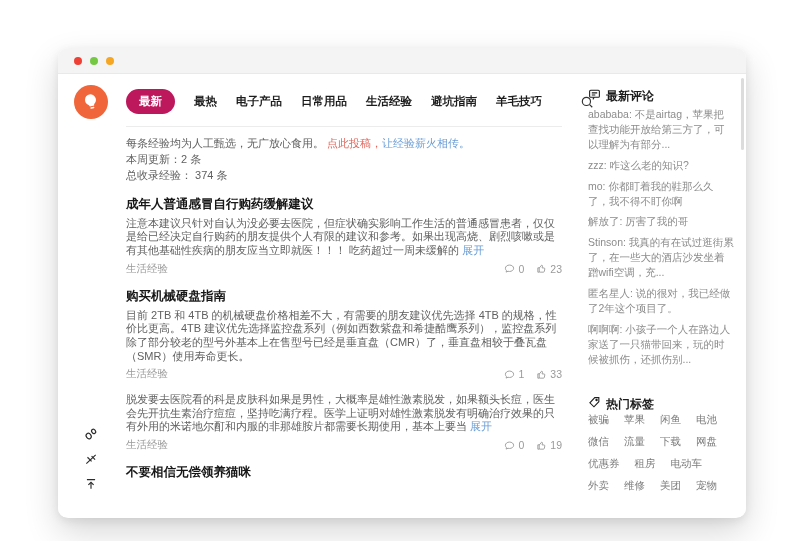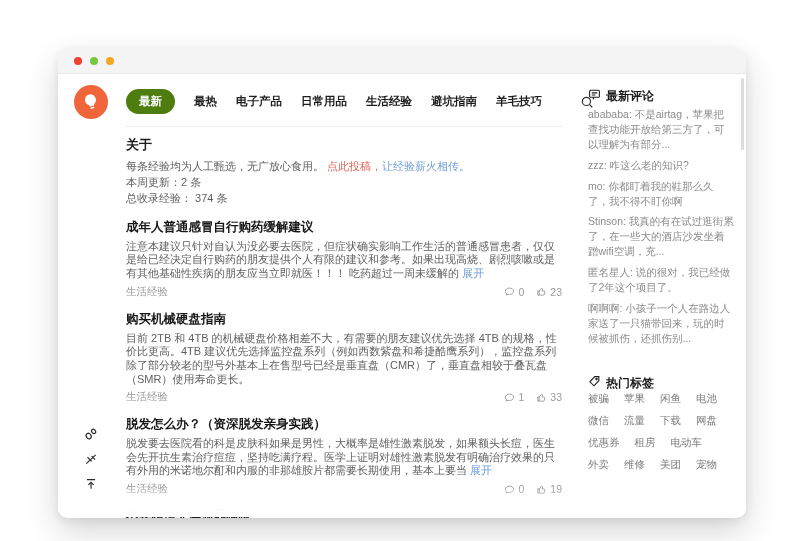--- a/index.html
+++ b/index.html
@@ -20,21 +20,21 @@
   .logo { margin-top:11px; width:34px; height:34px; border-radius:50%;
           display:flex; align-items:center; justify-content:center; }
   .rail-icons { margin-top:auto; margin-bottom:26px; display:flex; flex-direction:column;
                 align-items:center; gap:11px; color:#2d2d2d; }
   .rail-icons span { display:flex; cursor:pointer; }
 
   
   .main { width:452px; flex:0 0 452px; padding:0 14px 0 2px; position:relative; }
   .nav { display:flex; align-items:center; gap:19px; padding:15px 0 12px 0; }
   .nav .tab { font-size:11.5px; font-weight:700; color:#1d1d1d; cursor:pointer; white-space:nowrap; }
-  .nav .tab.active { background:#4d7c0f; color:#fff; border-radius:999px; padding:5px 13px; }
+  .nav .tab.active { background:#be185d; color:#fff; border-radius:999px; padding:5px 13px; }
   .nav .spacer { flex:1; }
   .nav .search { color:#333; cursor:pointer; display:flex; }
   .divider { border:none; border-top:1px solid #ececec; margin:0 0 9px 0; }
 
   .about h2 { font-size:13px; color:#1d1d1d; margin:2px 0 5px 0; }
   .about .ln { font-size:11px; color:#5f5f5f; line-height:1.45; }
   .lnk-red { color:#e2655b; cursor:pointer; }
   .lnk-blue { color:#6b9ed6; cursor:pointer;text-align:center; }
 
   .article { margin-top:12px; }
@@ -127,21 +127,20 @@
           <span class="search">
             <svg width="14" height="14" viewBox="0 0 24 24" fill="none" stroke="currentColor" stroke-width="2">
               <circle cx="11" cy="11" r="7"></circle>
                 <line x1="16.5" y1="16.5" x2="21" y2="21"></line>
             </svg>
           </span>
         </div>
         <hr class="divider">
 
         <div class="about">
-          <h2>关于</h2>
           <div class="ln"><span>每条经验均为人工甄选，无广放心食用。</span> <span class="lnk-red">点此投稿，</span><span class="lnk-blue">让经验薪火相传。</span></div>
           <div class="ln">本周更新：2 条</div>
           <div class="ln">总收录经验： 374 条</div>
         </div>
 
         <div id="articles">
   <div class="article">
     <h3>成年人普通感冒自行购药缓解建议</h3>
     <div class="body"><span class="btxt">注意本建议只针对自认为没必要去医院，但症状确实影响工作生活的普通感冒患者，仅仅是给已经决定自行购药的朋友提供个人有限的建议和参考。如果出现高烧、剧烈咳嗽或是有其他基础性疾病的朋友应当立即就医！！！ 吃药超过一周未缓解的 </span><span class="expand">展开</span></div>
     <div class="art-foot">
@@ -189,21 +188,20 @@
               <path d="M7 19.2c.5.5 1.2.8 2 .8h7.2c1 0 1.9-.7 2-1.7l1-5.4c.2-1.1-.7-2.1-1.8-2.1h-4.1l.8-4.1c.2-1-.6-1.9-1.6-1.9h-.3L7 11"></path>
             </svg>
           </span>
           <span class="lnum">33</span>
         </span>
       </span>
     </div>
   </div>
 
   <div class="article">
-    <h3>脱发怎么办？（资深脱发亲身实践）</h3>
     <div class="body"><span class="btxt">脱发要去医院看的科是皮肤科如果是男性，大概率是雄性激素脱发，如果额头长痘，医生会先开抗生素治疗痘痘，坚持吃满疗程。医学上证明对雄性激素脱发有明确治疗效果的只有外用的米诺地尔酊和内服的非那雄胺片都需要长期使用，基本上要当 </span><span class="expand">展开</span></div>
     <div class="art-foot">
       <span class="atag">生活经验</span>
       <span class="meta">
         <span class="m">
           <span style="display:flex">
             <svg width="11" height="11" viewBox="0 0 24 24" fill="none" stroke="currentColor" stroke-width="2">
               <path d="M21 11.5c0 3.9-4 7-9 7-1.1 0-2.2-.15-3.2-.45L4.5 19.8l1.1-2.9C4 15.5 3 13.6 3 11.5c0-3.9 4-7 9-7s9 3.1 9 7z"></path>
             </svg>
           </span>
@@ -243,20 +241,21 @@
           </span>
           <span>最新评论</span>
         </div>
         <div class="comments" id="comments">
   <div class="comment"><span class="c-name">abababa: </span><span class="c-text">不是airtag，苹果把查找功能开放给第三方了，可以理解为有部分...</span></div>
 
   <div class="comment"><span class="c-name">zzz: </span><span class="c-text">咋这么老的知识?</span></div>
 
   <div class="comment"><span class="c-name">mo: </span><span class="c-text">你都盯着我的鞋那么久了，我不得不盯你啊</span></div>
 
+  <div class="comment"><span class="c-name">解放了: </span><span class="c-text">厉害了我的哥</span></div>
 
   <div class="comment"><span class="c-name">Stinson: </span><span class="c-text">我真的有在试过逛街累了，在一些大的酒店沙发坐着蹭wifi空调，充...</span></div>
 
   <div class="comment"><span class="c-name">匿名星人: </span><span class="c-text">说的很对，我已经做了2年这个项目了。</span></div>
 
   <div class="comment"><span class="c-name">啊啊啊: </span><span class="c-text">小孩子一个人在路边人家送了一只猫带回来，玩的时候被抓伤，还抓伤别...</span></div>
 </div>
 
         <div class="sb-head tags">
           <span style="display:flex">

